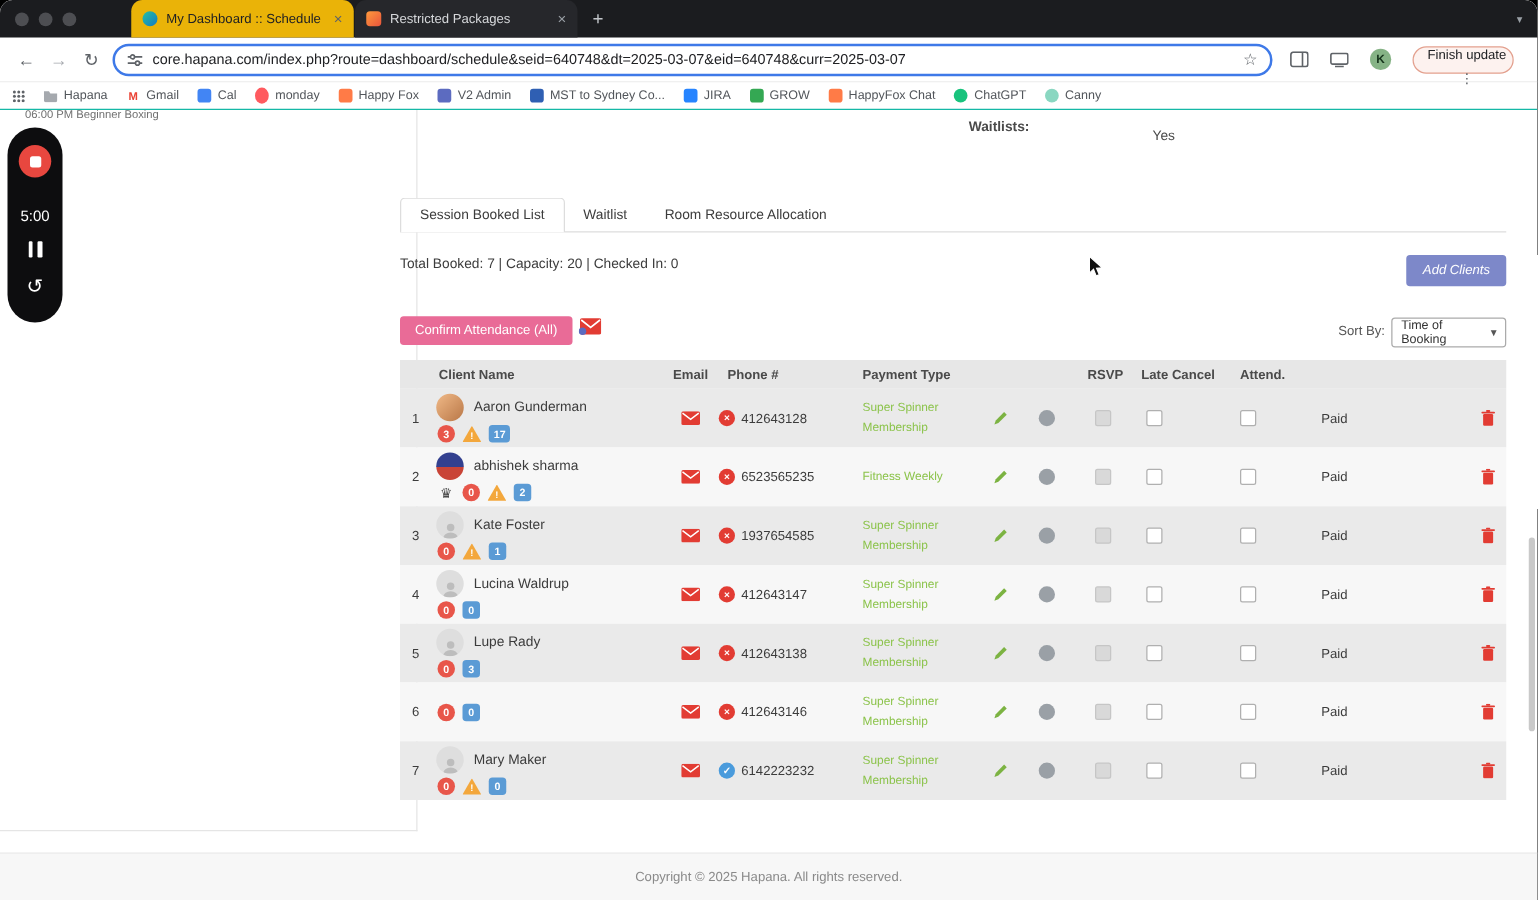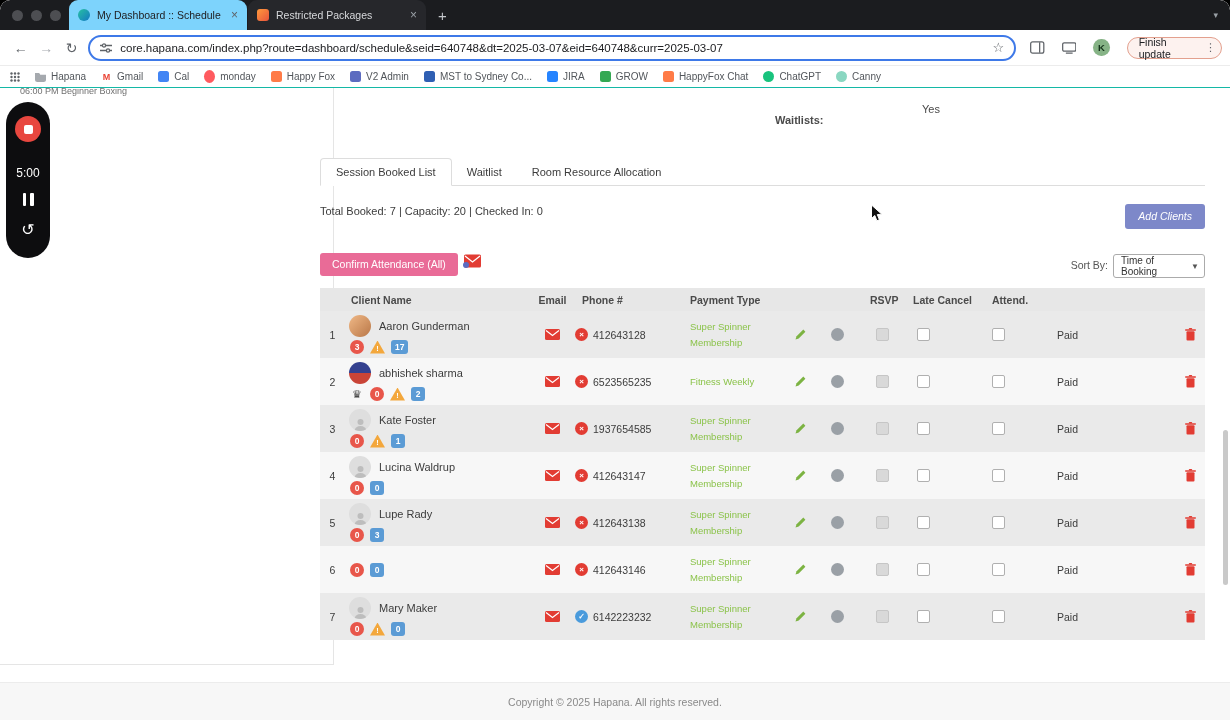--- a/index.html
+++ b/index.html
@@ -4,41 +4,41 @@
 <style>
   * { margin:0; padding:0; box-sizing:border-box; }
   html,body { width:1230px; height:720px; background:#000; font-family:"Liberation Sans", sans-serif; }
   .screen { position:relative; width:1230px; height:720px; background:#fff; overflow:hidden; border-radius:10px 10px 0 0; }
 
   
   .titlebar { position:relative; height:30px; background:#1b1c1f; display:flex; align-items:center; border-radius:10px 10px 0 0; }
   .lights { display:flex; gap:8px; padding:0 8px 0 12px; }
   .light { width:11px; height:11px; border-radius:50%; background:#4d4e52; }
   .tab { height:30px; width:178px; display:flex; align-items:center; gap:7px; padding:0 9px; font-size:10.5px; }
-  .tab.active { background:#7dd3fc; color:#202124; border-radius:9px 9px 0 0; }
+  .tab.active { background:#eab308; color:#202124; border-radius:9px 9px 0 0;margin-left:36px; }
   .tab.inactive { background:#26272b; color:#d6d8db; border-radius:9px 9px 0 0; margin-left:1px; }
   .fav { width:12px; height:12px; border-radius:3px; flex:0 0 12px; }
   .fav.hapana { background:linear-gradient(135deg,#27c0a1,#1479c4); border-radius:50%; }
   .fav.package { background:linear-gradient(135deg,#ff9a3c,#e8543c); }
   .tab-title { white-space:nowrap; overflow:hidden; text-overflow:ellipsis; }
   .tab-close { margin-left:auto; font-size:12px; color:#5f6368; }
   .tab.inactive .tab-close { color:#9aa0a6; }
   .newtab { color:#c3c6ca; font-size:15px; margin-left:12px; }
   .tabchevron { position:absolute; right:12px; color:#9aa0a6; font-size:9px; }
 
   
   .toolbar { height:36px; background:#fff; border-bottom:1px solid #ececec; display:flex; align-items:center; padding:0 8px; }
   .navbtn { width:26px; text-align:center; font-size:14px; color:#5f6368; }
   .navbtn.fwd { color:#a8abb0; }
   .urlbar { flex:0 0 928px; height:26px; margin-left:4px; border:2px solid #3e79e8; border-radius:15px; display:flex; align-items:center; gap:8px; padding:0 10px; background:#fff; }
   .url-text { font-size:11.5px; color:#202124; white-space:nowrap; overflow:hidden; }
   .url-star { margin-left:auto; color:#5f6368; font-size:13px; }
   .toolbar-right { display:flex; align-items:center; gap:17px; margin-left:14px; }
   .avatar-k { width:17px; height:17px; border-radius:50%; background:#86b386; color:#14321a; font-size:9.5px; font-weight:bold; display:flex; align-items:center; justify-content:center; }
-  .finish-btn { height:22px; border:1px solid #e3a08e; background:#fdf2ef; border-radius:12px; display:flex; align-items:center; gap:6px; padding:0 5px 0 11px; font-size:10.5px; color:#202124; }
+  .finish-btn { height:22px; border:1px solid #e3a08e; background:#fdf2ef; border-radius:12px; display:flex; align-items:center; gap:6px; padding:0 5px 0 11px; font-size:10.5px; color:#202124;flex-direction:column; }
   .kebab { color:#5f6368; font-size:11px; }
 
   
   .bookmarks { height:22px; background:#fff; border-bottom:1px solid #14b8a6; display:flex; align-items:center; padding:0 10px; gap:15px; font-size:10px; color:#52565b; }
   .bm { display:flex; align-items:center; gap:5px; white-space:nowrap; }
   .bm-ic { width:11px; height:11px; border-radius:2.5px; display:flex; align-items:center; justify-content:center; font-size:8px; font-weight:bold; flex:0 0 11px; }
   .bm-ic.circle, .bm-ic.dot { border-radius:50%; }
   .bm-ic.folder { background:#a5a9ae; clip-path:polygon(0 18%,38% 18%,48% 34%,100% 34%,100% 100%,0 100%); }
   .bm-ic.gmail { background:#fff; color:#ea4335; font-size:9px; }
 
@@ -50,21 +50,21 @@
   
   .recorder { position:absolute; left:6px; top:102px; width:44px; height:156px; background:#0d0d0f; border-radius:23px; display:flex; flex-direction:column; align-items:center; padding-top:14px; z-index:6; }
   .rec-stop { width:26px; height:26px; border-radius:50%; background:#e8473f; display:flex; align-items:center; justify-content:center; }
   .rec-stop span { width:9px; height:9px; border-radius:2px; background:#fff; }
   .rec-time { color:#fff; font-size:12px; margin-top:24px; }
   .rec-pause { display:flex; gap:4px; margin-top:13px; }
   .rec-pause span { width:3.5px; height:13px; background:#fff; border-radius:1px; }
   .rec-restart { color:#fff; font-size:16px; margin-top:16px; line-height:1; }
 
   .content { position:absolute; left:310px; top:0; right:0; bottom:38px; overflow:hidden; }
-  .waitlists-label { position:absolute; left:465px; top:26px; font-size:11px; font-weight:bold; color:#4a4a4a; }
+  .waitlists-label { position:absolute; left:465px; top:8px; font-size:11px; font-weight:bold; color:#4a4a4a; }
   .waitlists-value { position:absolute; left:612px; top:15px; font-size:11px; color:#4a4a4a; }
 
   .sess-tabs { position:absolute; left:10px; right:25px; top:70px; height:28px; display:flex; align-items:flex-end; border-bottom:1px solid #ddd; }
   .sess-tab { font-size:11px; color:#3c3c3c; padding:7px 15px; }
   .sess-tab.active { background:#fff; border:1px solid #ddd; border-bottom:1px solid #fff; border-radius:4px 4px 0 0; margin-bottom:-1px; }
 
   .summary { position:absolute; left:10px; top:117px; font-size:11px; color:#3c3c3c; }
   .add-clients { position:absolute; right:25px; top:116px; height:25px; line-height:25px; padding:0 13px; background:#7d88c9; color:#fff; font-size:10.5px; border-radius:3px;font-style:italic; }
 
   .confirm-btn { position:absolute; left:10px; top:165px; height:23px; line-height:23px; padding:0 12px; background:#e96b97; color:#fff; font-size:10.5px; border-radius:3px; }

